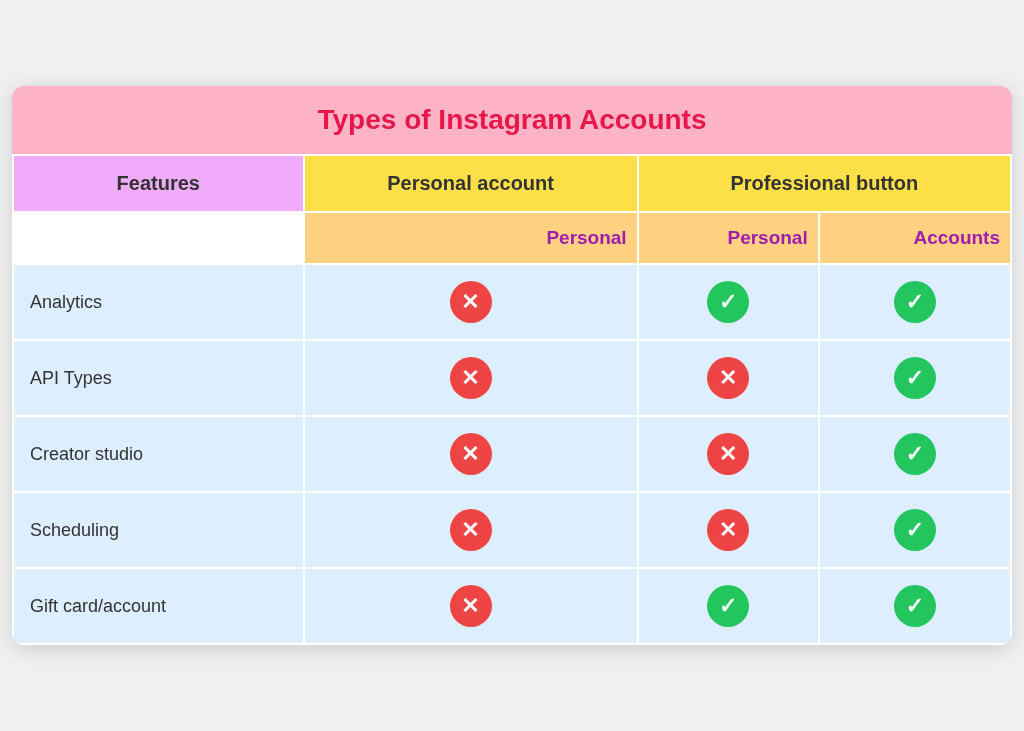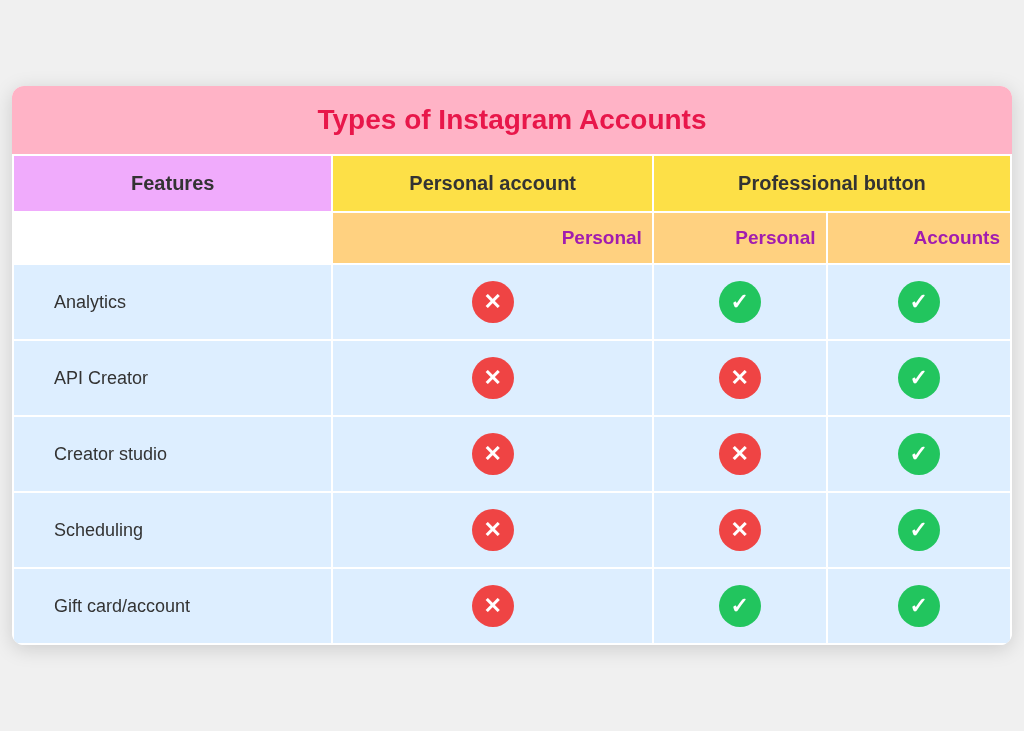--- a/index.html
+++ b/index.html
@@ -72,21 +72,21 @@
       border: 2px solid white;
       padding: 16px 10px;
       text-align: center;
       font-size: 18px;
       color: #333;
       vertical-align: middle;
     }
 
     .data-row td.feature-name {
       text-align: left;
-      padding-left: 40px;
+      padding-left: 16px;
       font-size: 18px;
       color: #333;
       background: #ddeeff;
     }
 
     .icon-circle {
       display: inline-flex;
       align-items: center;
       justify-content: center;
       width: 42px;
@@ -135,21 +135,21 @@
               <span class="cross-mark"></span>
             </span></td>
           <td><span class="icon-circle icon-check">
               <span class="check-mark"></span>
             </span></td>
           <td><span class="icon-circle icon-check">
               <span class="check-mark"></span>
             </span></td>
         </tr>
         <tr class="data-row">
-          <td class="feature-name">API Creator</td>
+          <td class="feature-name">API Types</td>
           <td><span class="icon-circle icon-cross">
               <span class="cross-mark"></span>
             </span></td>
           <td><span class="icon-circle icon-cross">
               <span class="cross-mark"></span>
             </span></td>
           <td><span class="icon-circle icon-check">
               <span class="check-mark"></span>
             </span></td>
         </tr>

